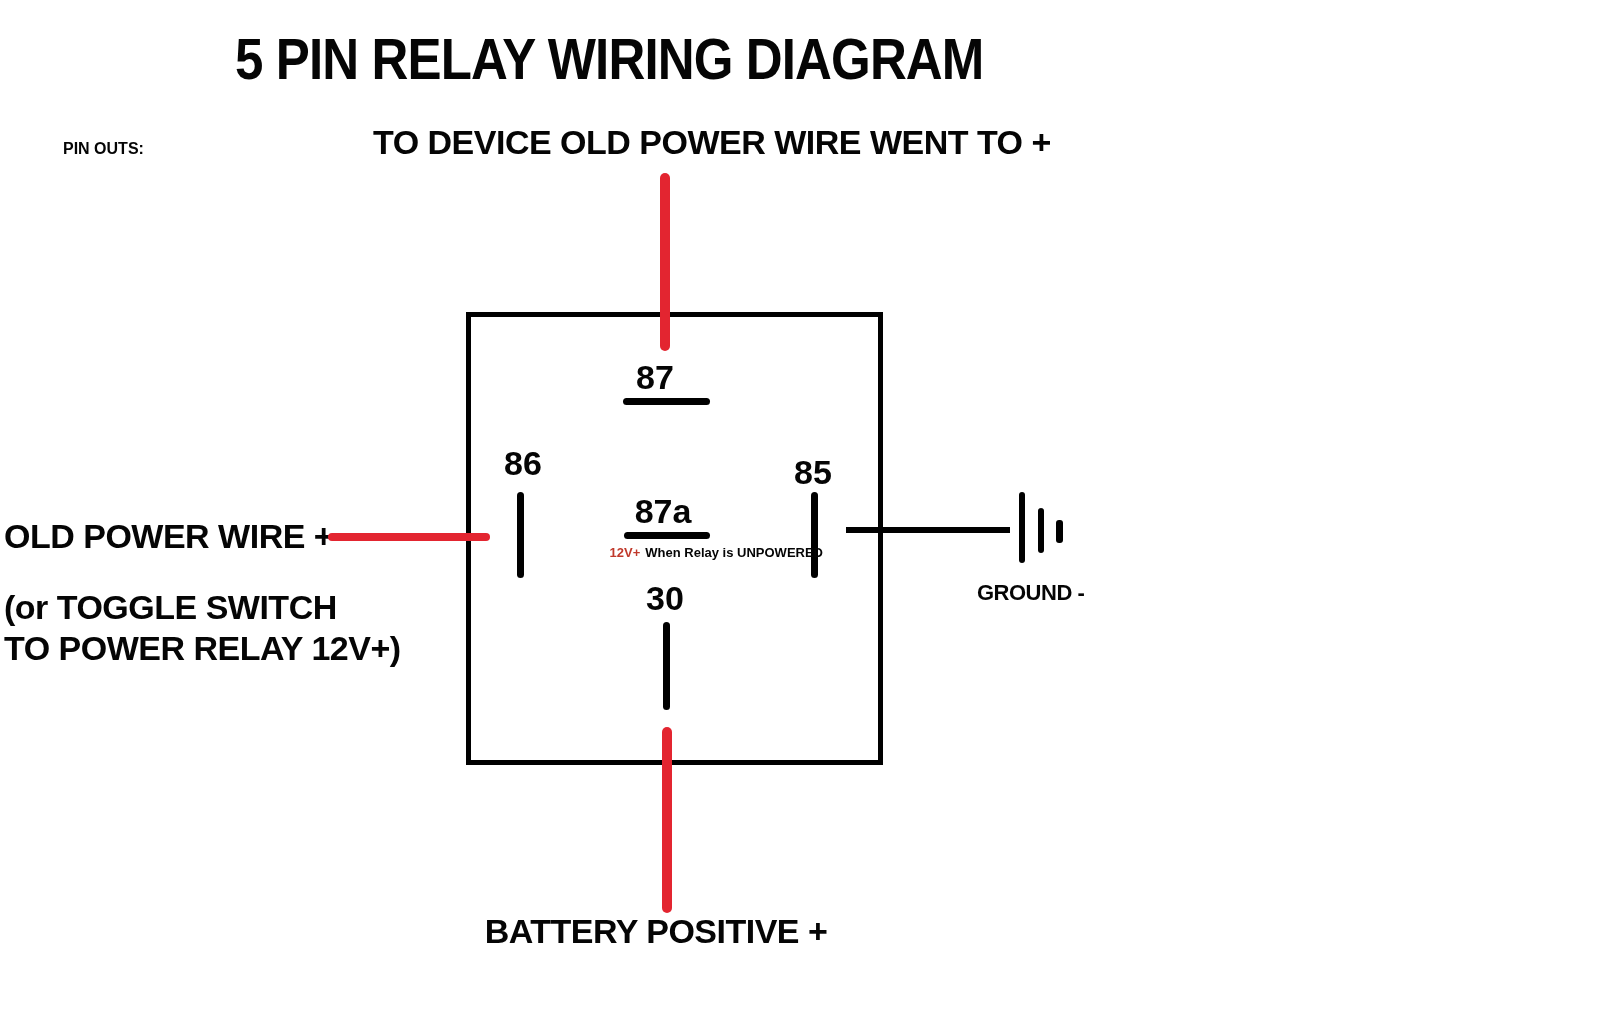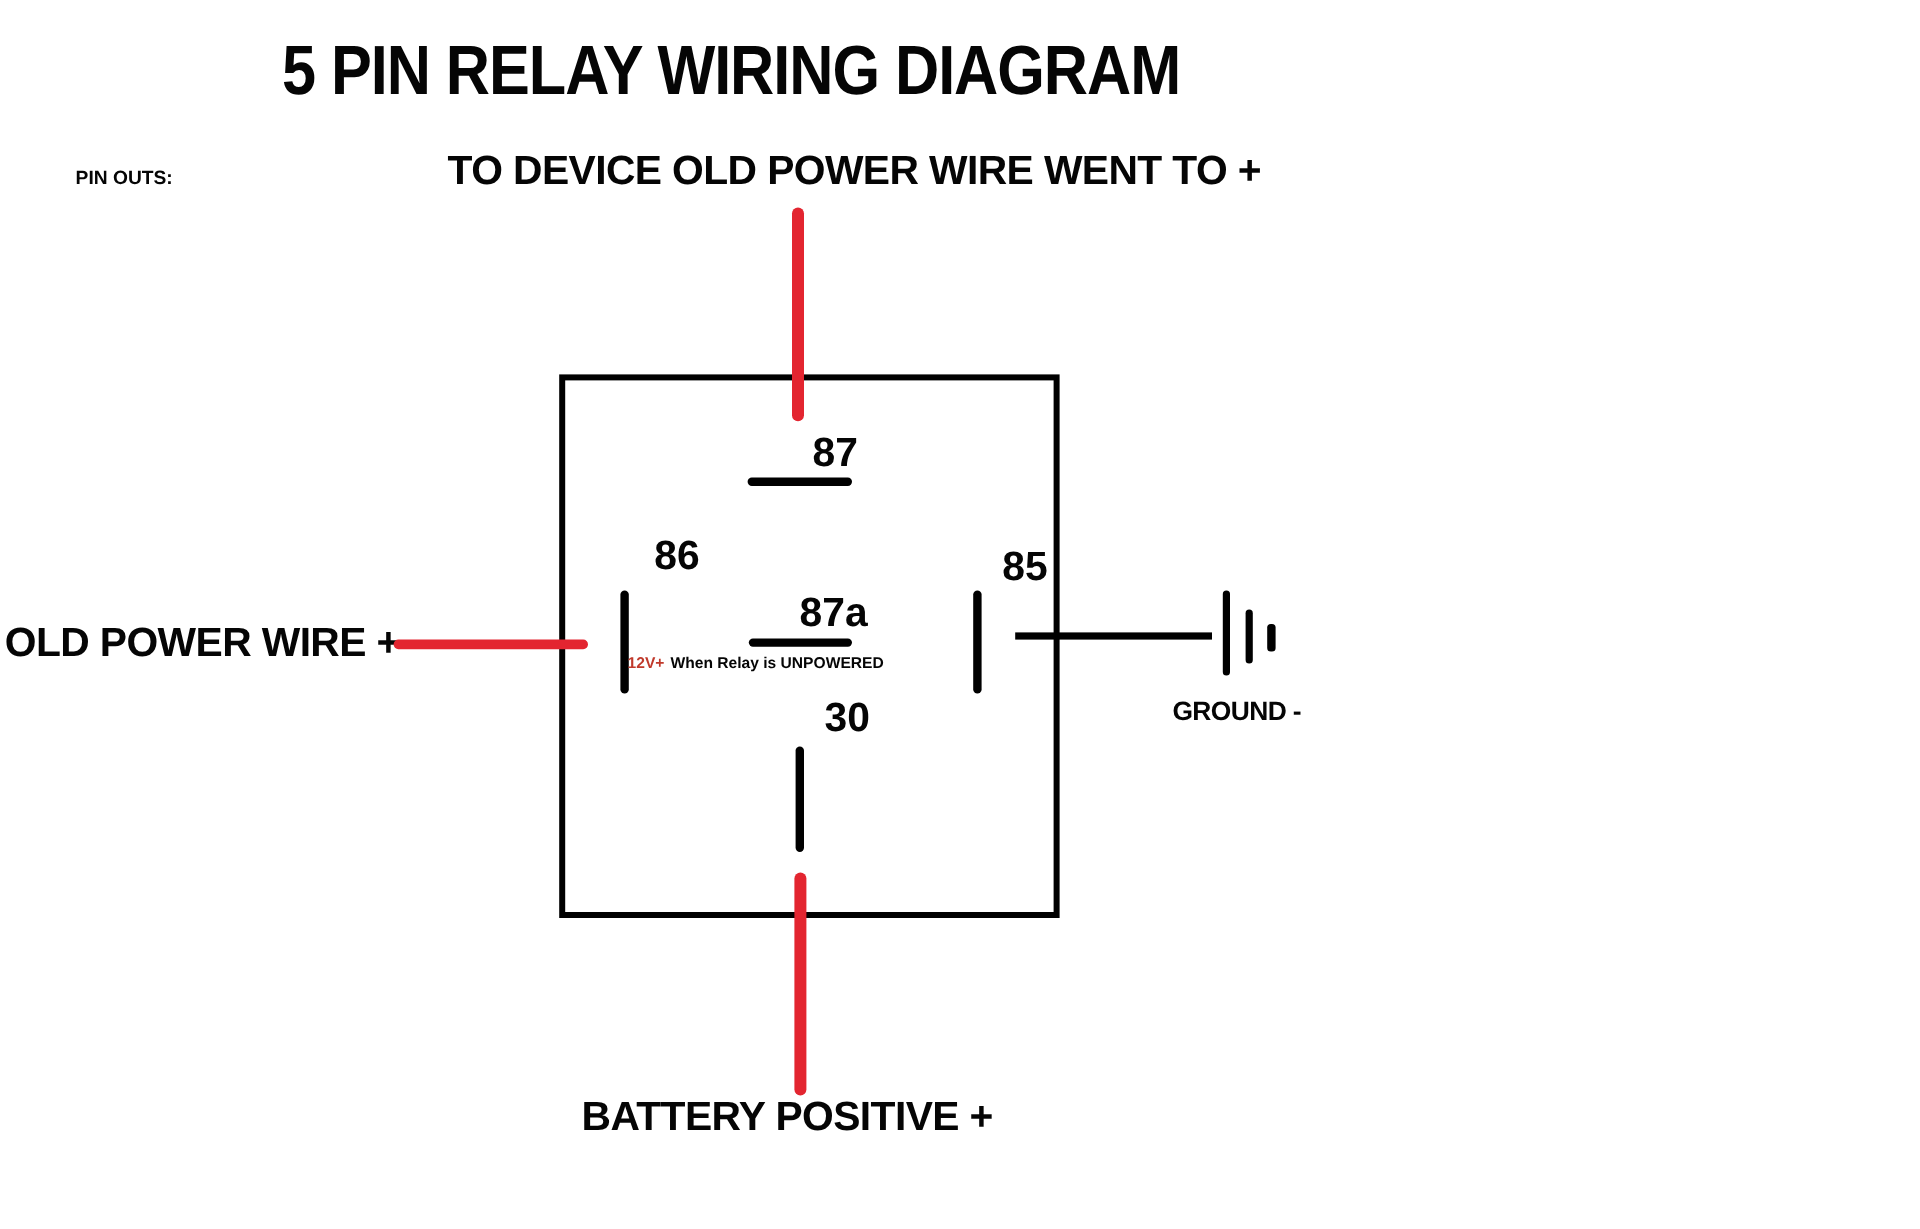--- a/index.html
+++ b/index.html
@@ -41,21 +41,21 @@
 
   
   .relay-box {
     left: 466px; top: 312px;
     width: 417px; height: 453px;
     box-sizing: border-box;
     border: 5px solid #000;
   }
 
   
-  .pin-num { font-size: 34px; line-height: 34px; width: 120px; text-align: right; }
+  .pin-num { font-size: 34px; line-height: 34px; width: 120px; text-align: center; }
   .p87-label  { left: 595px; top: 360px; }
   .p86-label  { left: 463px; top: 430px; margin-top: 16px; }
   .p85-label  { left: 753px; top: 455px; }
   .p87a-label { left: 603px; top: 494px; }
   .p30-label  { left: 605px; top: 581px; }
 
   
   .contact { background: #000; border-radius: 4px; }
   .p87-line  { left: 623px; top: 398px; width: 87px; height: 7px; }
   .p87a-line { left: 624px; top: 532px; width: 86px; height: 7px; }
@@ -64,21 +64,21 @@
   .p30-line  { left: 663px; top: 622px; width: 7px;  height: 88px; }
 
   
   .wire-red { background: var(--wire-red, #e32530); border-radius: 5px; }
   .wire-top    { left: 660px; top: 173px; width: 10px; height: 178px; }
   .wire-bottom { left: 662px; top: 727px; width: 10px; height: 186px; }
   .wire-left   { left: 328px; top: 533px; width: 162px; height: 8px; }
   .wire-right  { left: 846px; top: 527px; width: 164px; height: 6px; background: #000; }
 
   
-  .note { left: 523px; top: 545px; width: 300px; text-align: left; font-size: 13px; line-height: 15px; }
+  .note { left: 523px; top: 545px; width: 300px; text-align: right; font-size: 13px; line-height: 15px; }
   .note-red { color: var(--note-red, #c0392b); }
   .note-rest { margin-left: 5px; }
 
   
   .gnd { background: #000; border-radius: 3px; }
   .gnd-1 { left: 1019px; top: 492px; width: 6px; height: 71px; }
   .gnd-2 { left: 1038px; top: 508px; width: 6px; height: 45px; }
   .gnd-3 { left: 1056px; top: 520px; width: 7px; height: 23px; }
 </style>
 </head>
@@ -86,20 +86,24 @@
 
 <div class="canvas">
 
   <div class="abs title">5 PIN RELAY WIRING DIAGRAM</div>
 
   <div class="abs pinouts-heading">PIN OUTS:</div>
 
   <div class="abs lbl top-label-1">TO DEVICE OLD POWER WIRE WENT TO +</div>
 
   <div class="abs lbl left-label-1">OLD POWER WIRE +</div>
+  <div class="abs lbl left-label-group">
+    <div>(or TOGGLE SWITCH</div>
+    <div>TO POWER RELAY 12V+)</div>
+  </div>
 
   <div class="abs relay-box"></div>
 
   <div class="abs wire-red wire-top"></div>
   <div class="abs wire-red wire-left"></div>
   <div class="abs wire-red wire-bottom"></div>
   <div class="abs wire-right"></div>
 
   <div class="abs pin-num p87-label">87</div>
   <div class="abs contact p87-line"></div>

